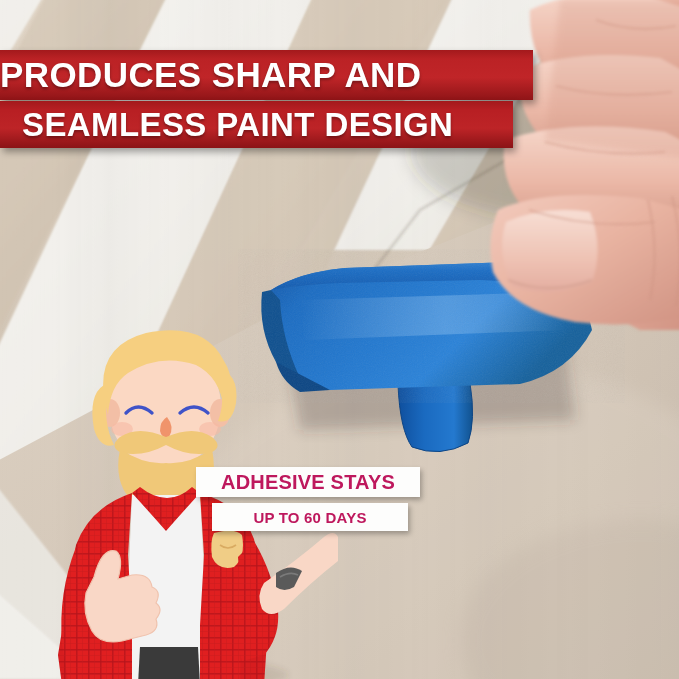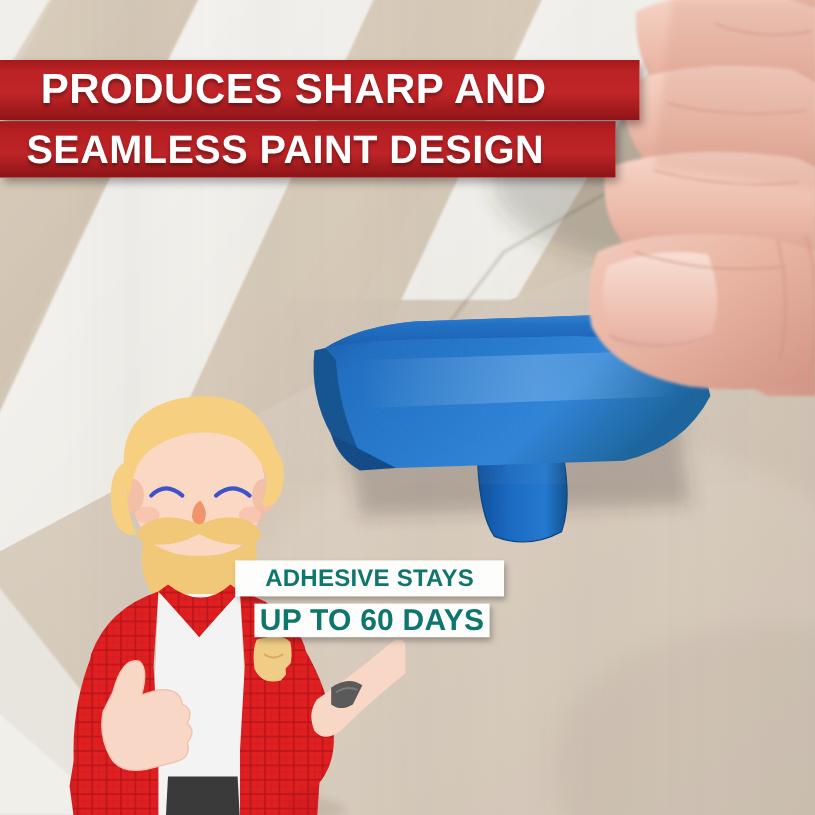--- a/index.html
+++ b/index.html
@@ -37,43 +37,42 @@
     box-sizing:border-box;
     color:#ffffff;
     font-weight:800;
     letter-spacing:.4px;
     white-space:nowrap;
     text-shadow:0 2px 3px rgba(0,0,0,.35);
     box-shadow:3px 4px 7px rgba(0,0,0,.35);
   }
   .banner-1{
     left:0px;top:50px;width:533px;height:50px;
-    padding-left:34px;
     font-size:35px;
     background:linear-gradient(180deg,#a3191c 0%,#bb2225 18%,#c02528 55%,#8f1417 100%);
   }
   .banner-2{
     left:0px;top:101px;width:513px;height:47px;
     padding-left:22px;
     font-size:33px;
     background:linear-gradient(180deg,#a3191c 0%,#b81f23 20%,#bd2427 58%,#8b1316 100%);
   }
 
   
   .badge{
     position:absolute;
     display:flex;align-items:center;justify-content:center;
     background:#fdfdfc;
-    color:#0f766e;
+    color:#be185d;
     font-weight:800;
     white-space:nowrap;
     box-shadow:2px 3px 5px rgba(0,0,0,.28);
   }
   .badge-1{left:196px;top:467px;width:224px;height:30px;font-size:20px;letter-spacing:.2px;}
-  .badge-2{left:212px;top:503px;width:196px;height:28px;font-size:25px;letter-spacing:.2px;}
+  .badge-2{left:212px;top:503px;width:196px;height:28px;font-size:15px;letter-spacing:.2px;}
 </style>
 </head>
 <body>
 
 <div id="stage">
 
   <div class="bg-base"></div>
 
   <svg width="679" height="679" style="position:absolute;left:0;top:0;">
     <defs>

